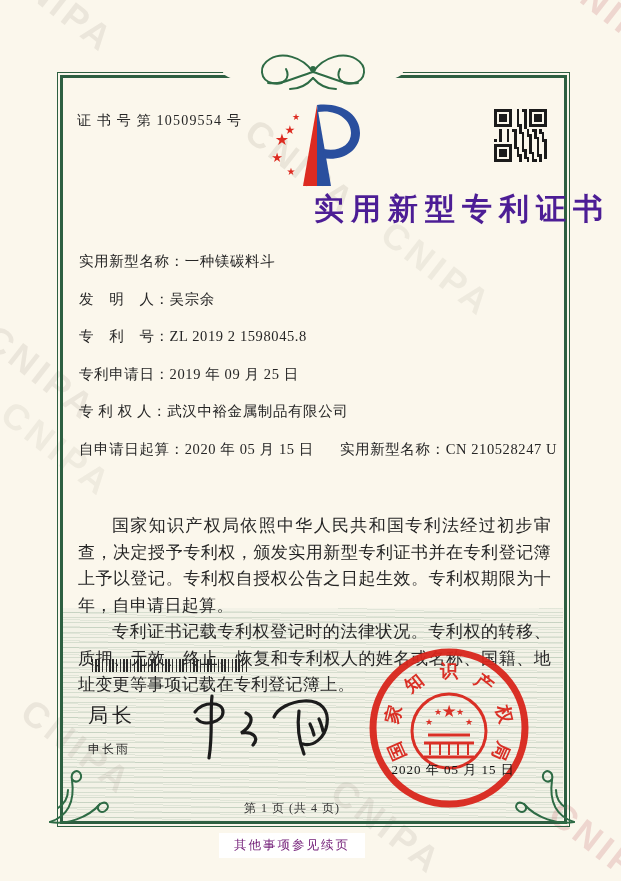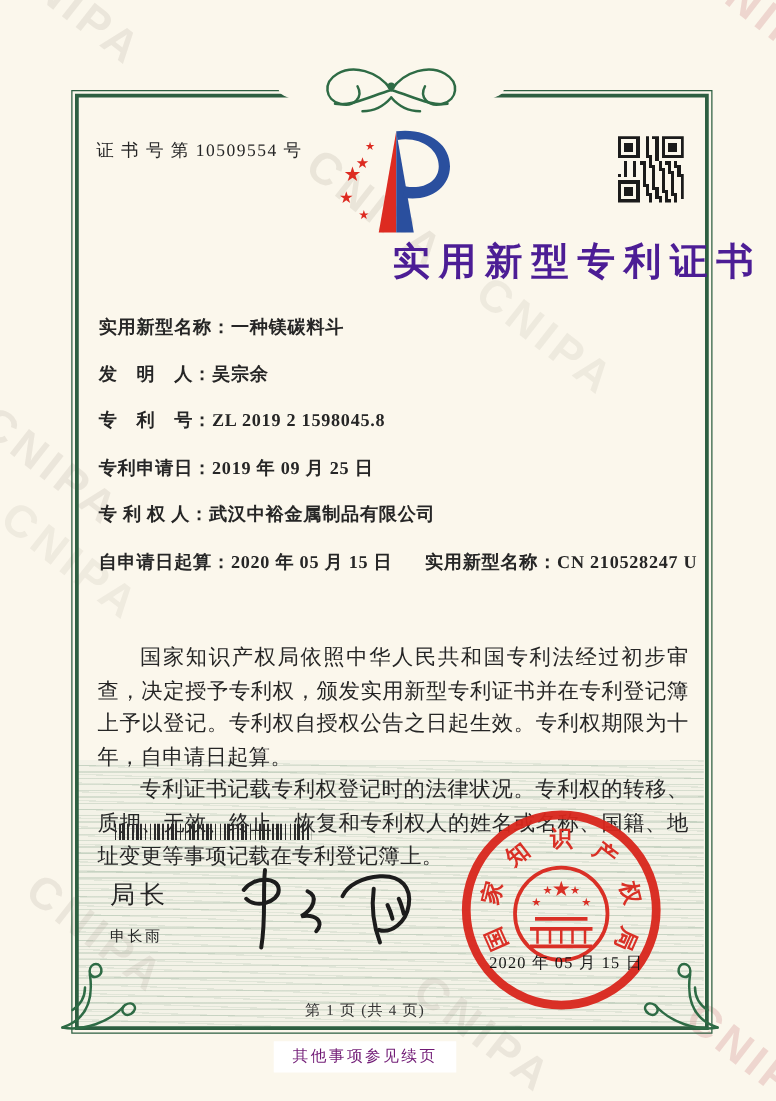--- a/index.html
+++ b/index.html
@@ -24,21 +24,21 @@
       rgba(213,226,213,0.22);}
 
   .cert-no{position:absolute;left:77px;top:112px;font-size:14px;letter-spacing:1.2px;}
   .logo{position:absolute;left:272px;top:101px;}
   .qr{position:absolute;left:494px;top:109px;width:53px;height:53px;fill:#1b1b1b;}
   .title{position:absolute;left:57px;top:189px;width:553px;text-align:right;
          font-size:30px;font-weight:700;letter-spacing:7px;color:#4c1d95;}
 
   .fields{position:absolute;left:79px;top:252px;width:474px;}
   .field-row{display:flex;align-items:baseline;height:37.6px;font-size:14.5px;letter-spacing:0.6px;}
-  .field-label,.field-value{white-space:pre;font-weight:bold;}
+  .field-label,.field-value{white-space:pre;}
   .pair2{margin-left:26px;}
 
   .paras{position:absolute;left:78px;top:513px;width:473px;}
   .paras p{margin:0;font-size:17px;line-height:26.5px;text-indent:2em;text-align:justify;letter-spacing:0.3px;}
 
   .barcode{position:absolute;left:92px;top:659px;width:157px;height:13px;
     background:repeating-linear-gradient(90deg,#2b2b2b 0 1px,transparent 1px 3px,#2b2b2b 3px 5px,
       transparent 5px 6px,#2b2b2b 6px 8px,transparent 8px 10px,#2b2b2b 10px 11px,transparent 11px 14px);}
 
   .director{position:absolute;left:88px;top:702px;z-index:4;}

